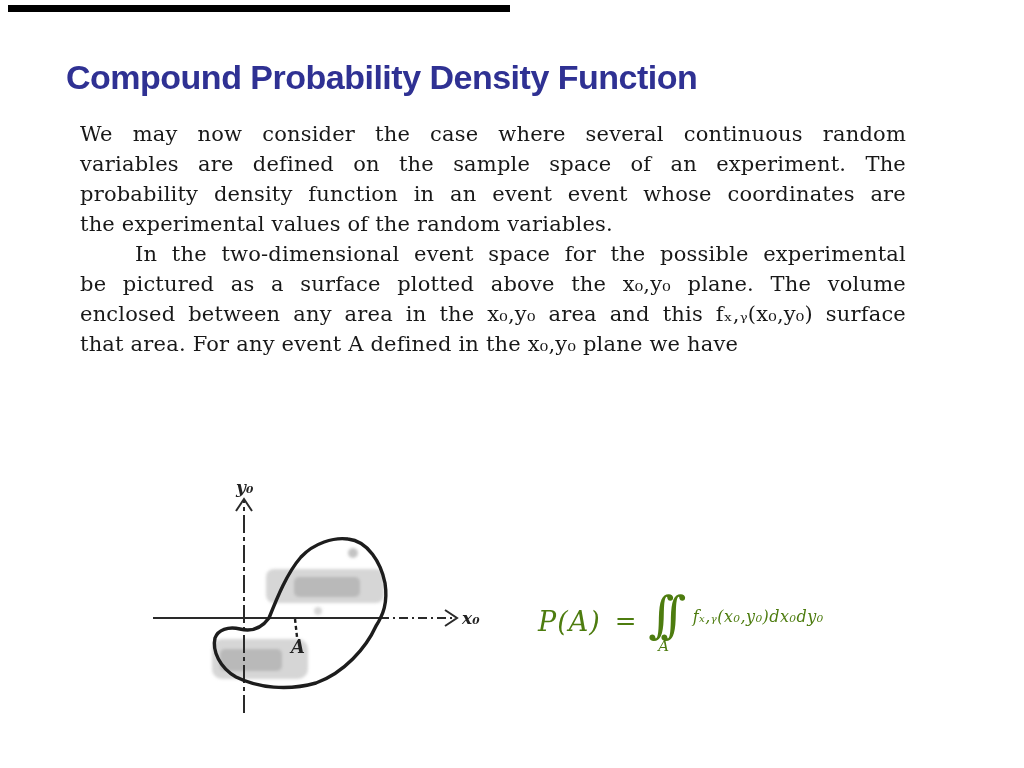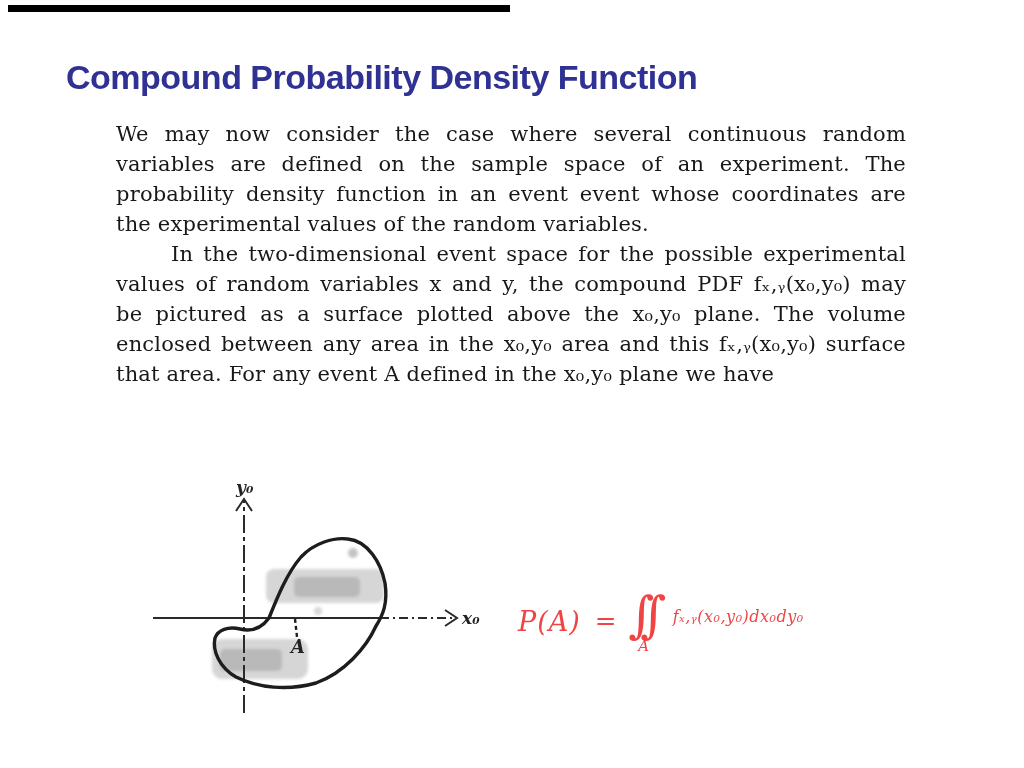--- a/index.html
+++ b/index.html
@@ -33,43 +33,42 @@
     width: 826px;
     font-size: 21px;
     line-height: 30px;
     color: #181818;
     letter-spacing: 0.2px;
   }
   .x-line {
     text-align: justify;
     text-align-last: justify;
     white-space: normal;
-    margin-left: 36px;
   }
   .x-line.para-end { text-align-last: left; }
   .x-line.indent { text-indent: 55px; }
 
   .diagram {
     position: absolute;
     left: 148px; top: 481px;
   }
   .diagram text {
     font-family: "DejaVu Serif", "Liberation Serif", serif;
     fill: #222222;
   }
   .axis-label { font-size: 17px; font-style: italic; font-weight: bold; }
   .region-label { font-size: 18px; font-style: italic; font-weight: bold; fill: #111; }
 
   .formula {
     position: absolute;
-    left: 518px; top: 575px;
+    left: 538px; top: 575px;
     height: 92px;
     display: flex;
     align-items: center;
-    color: #ef4444;
+    color: #4d7c0f;
     font-style: italic;
     justify-content: flex-end;
   }
   .f-lhs { font-size: 27px; letter-spacing: 1px; }
   .f-eq { font-size: 26px; font-style: normal; margin: 0 12px 0 14px; }
   .f-intcol {
     display: inline-flex;
     flex-direction: column;
     align-items: center;
     margin-right: 6px;
@@ -96,21 +95,20 @@
   <div class="scan-bar"></div>
 
   <h1 class="slide-title">Compound Probability Density Function</h1>
 
   <div class="excerpt">
     <div class="x-line">We may now consider the case where several continuous random</div>
     <div class="x-line">variables are defined on the sample space of an experiment. The</div>
     <div class="x-line">probability density function in an event event whose coordinates are</div>
     <div class="x-line para-end">the experimental values of the random variables.</div>
     <div class="x-line indent">In the two-dimensional event space for the possible experimental</div>
-    <div class="x-line">values of random variables x and y, the compound PDF fₓ,ᵧ(x₀,y₀) may</div>
     <div class="x-line">be pictured as a surface plotted above the x₀,y₀ plane. The volume</div>
     <div class="x-line">enclosed between any area in the x₀,y₀ area and this fₓ,ᵧ(x₀,y₀) surface</div>
     <div class="x-line para-end">that area. For any event A defined in the x₀,y₀ plane we have</div>
   </div>
 
   <svg class="diagram" width="348" height="244" viewBox="0 0 348 244">
     <defs>
       <filter id="rough" x="-20%" y="-20%" width="140%" height="140%">
         <feGaussianBlur stdDeviation="1.6"></feGaussianBlur>
       </filter>

